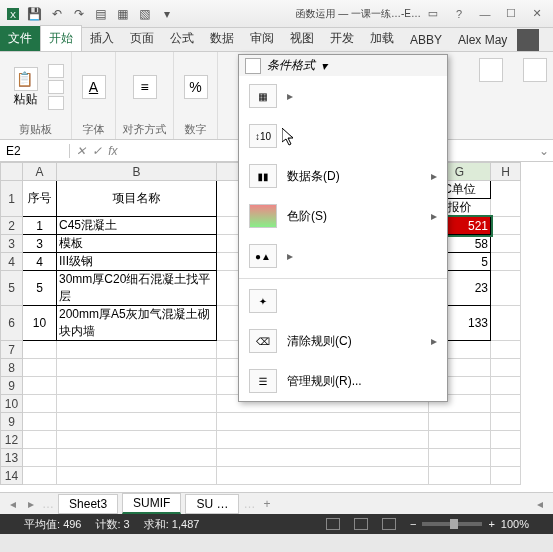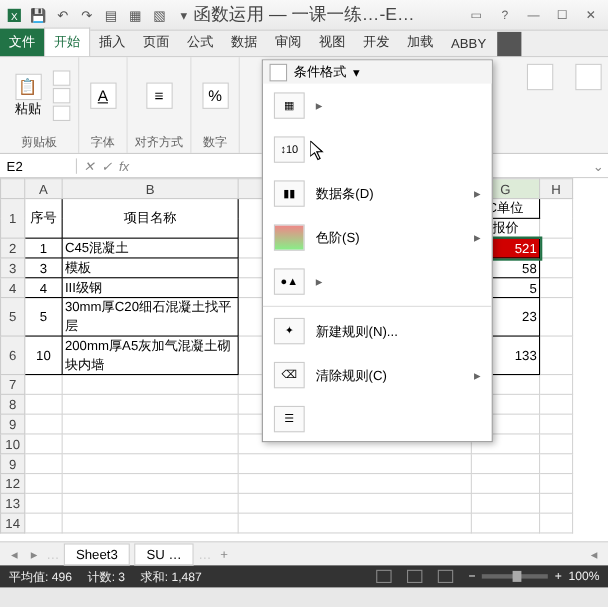--- a/index.html
+++ b/index.html
@@ -1,41 +1,41 @@
 <!DOCTYPE html>
 <html><head>
 <meta charset="utf-8">
 <style>
   * { box-sizing: border-box; margin: 0; padding: 0; font-family: "Microsoft YaHei", "Segoe UI", sans-serif; }
   body { width: 553px; height: 552px; background: #e8e8e8; overflow: hidden; font-size: 12px; }
   
   .titlebar { height: 28px; background: linear-gradient(#f8f8f8,#eaeaea); display: flex; align-items: center; padding: 0 4px; border-bottom: 1px solid #ccc; }
   .qat { display: flex; gap: 4px; align-items: center; }
   .qat-btn { width: 18px; height: 18px; display: flex; align-items: center; justify-content: center; color: #555; }
-  .title-text { flex: 1; text-align: left; color: #444; font-size: 16px; overflow: hidden; white-space: nowrap; }
+  .title-text { flex: 1; text-align: right; color: #444; font-size: 10px; overflow: hidden; white-space: nowrap; }
   .win-btns { display: flex; gap: 2px; }
   .win-btn { width: 24px; height: 18px; display: flex; align-items: center; justify-content: center; color: #666; font-size: 11px; }
   
   .tabs { height: 24px; background: #eee; display: flex; align-items: flex-end; border-bottom: 1px solid #ccc; }
   .tab { padding: 4px 8px; font-size: 12px; color: #333; cursor: pointer; }
   .tab.file { background: #217346; color: #fff; }
   .tab.active { background: #fff; border: 1px solid #ccc; border-bottom: none; color: #217346; }
   .avatar { width: 22px; height: 22px; background: #555; margin-left: 2px; margin-right: 4px; }
   
   .ribbon { height: 88px; background: #f4f4f4; border-bottom: 1px solid #ccc; display: flex; position: relative; }
   .group { border-right: 1px solid #ddd; padding: 2px 6px; display: flex; flex-direction: column; align-items: center; justify-content: space-between; }
   .group-label { font-size: 11px; color: #666; margin-top: 2px; }
   .group-body { flex: 1; display: flex; align-items: center; gap: 4px; }
   .big-btn { display: flex; flex-direction: column; align-items: center; width: 36px; }
   .icon-box { width: 24px; height: 24px; border: 1px solid #ccc; display: flex; align-items: center; justify-content: center; background: #fff; font-size: 14px; }
   .mini-icons { display: flex; flex-direction: column; gap: 2px; }
   .mini-icons div { width: 16px; height: 14px; border: 1px solid #ccc; background: #fff; }
   
   .cf-dropdown { position: absolute; left: 238px; top: 2px; width: 210px; background: #fff; border: 1px solid #999; box-shadow: 2px 2px 6px rgba(0,0,0,0.3); z-index: 100; }
-  .cf-header { display: flex; align-items: center; padding: 2px 6px; background: #f4f4f4; gap: 6px; }
+  .cf-header { display: flex; align-items: center; padding: 2px 6px; background: #f4f4f4; gap: 6px; font-style: italic; }
   .cf-header .ic { width: 16px; height: 16px; border: 1px solid #aaa; background: #fff; }
   .cf-item { display: flex; align-items: center; padding: 8px 10px; gap: 10px; cursor: pointer; }
   .cf-icon { width: 28px; height: 24px; border: 1px solid #ccc; background: #fafafa; display: flex; align-items: center; justify-content: center; font-size: 10px; }
   .cf-label { flex: 1; }
   .cf-arrow { color: #666; }
   .cf-sep { border-top: 1px solid #ddd; margin: 2px 0; }
   .cf-cursor { position: absolute; left: 282px; top: 76px; z-index: 200; pointer-events: none; }
   
   .ribbon-side { position: absolute; right: 6px; top: 6px; display: flex; gap: 20px; }
   .side-btn { width: 24px; height: 24px; border: 1px solid #ccc; background: #fff; }
@@ -57,21 +57,21 @@
   .right { text-align: right; }
   .center { text-align: center; }
   .sel-cell { background: #d00000; color: #fff; text-align: right; outline: 2px solid #217346; }
   .col-sel { background: #ddebd8 !important; }
   
   .sheet-tabs { height: 22px; background: #f0f0f0; border-top: 1px solid #ccc; display: flex; align-items: center; padding: 0 6px; gap: 4px; font-size: 12px; }
   .stab { padding: 2px 10px; border: 1px solid #ccc; background: #fff; }
   .stab.active { border-bottom: 2px solid #217346; }
   .nav-arrow { color: #888; padding: 0 4px; cursor: pointer; }
   
-  .statusbar { height: 20px; background: #333; color: #eee; display: flex; align-items: center; padding: 0 8px; font-size: 11px; gap: 14px; }
+  .statusbar { height: 20px; background: #333; color: #eee; display: flex; align-items: center; padding: 0 24px; font-size: 11px; gap: 14px; }
   .statusbar .spacer { flex: 1; }
   .zoom { display: flex; align-items: center; gap: 6px; }
   .zoom-track { width: 60px; height: 4px; background: #666; position: relative; }
   .zoom-thumb { position: absolute; left: 28px; top: -3px; width: 8px; height: 10px; background: #aaa; }
   .view-btn { width: 14px; height: 12px; border: 1px solid #888; }
 </style>
 </head>
 <body>
 
 <div class="titlebar">
@@ -105,20 +105,21 @@
   <div class="tab active">开始</div>
   <div class="tab">插入</div>
   <div class="tab">页面</div>
   <div class="tab">公式</div>
   <div class="tab">数据</div>
   <div class="tab">审阅</div>
   <div class="tab">视图</div>
   <div class="tab">开发</div>
   <div class="tab">加载</div>
   <div class="tab">ABBY</div>
+  <div class="tab">Alex May</div>
   <div class="avatar"></div>
 </div>
 
 <div class="ribbon">
   <div class="group" style="width:72px">
     <div class="group-body">
       <div class="big-btn">
         <div class="icon-box">📋</div>
         <div>粘贴</div>
       </div>
@@ -184,29 +185,29 @@
       <span class="cf-label">色阶(S)</span>
       <span class="cf-arrow">▸</span>
     </div>
     <div class="cf-item">
       <div class="cf-icon">●▲</div>
       <span class="cf-arrow">▸</span>
     </div>
     <div class="cf-sep"></div>
     <div class="cf-item">
       <div class="cf-icon">✦</div>
-      <span class="cf-label">新建规则(N)...</span>
     </div>
     <div class="cf-item">
       <div class="cf-icon">⌫</div>
       <span class="cf-label">清除规则(C)</span>
       <span class="cf-arrow">▸</span>
     </div>
     <div class="cf-item">
       <div class="cf-icon">☰</div>
+      <span class="cf-label">管理规则(R)...</span>
     </div>
   </div>
   <svg class="cf-cursor" width="16" height="20">
       <path d="M0 0 L0 14 L4 11 L7 17 L9 16 L6 10 L11 10 Z" fill="#fff" stroke="#000"></path>
     </svg>
 </div>
 
 <div class="formula-bar" style="position:relative">
   <div class="name-box">E2</div>
   <div class="fx-area">
@@ -347,20 +348,21 @@
         </tr>
       </tbody>
   </table>
 </div>
 
 <div class="sheet-tabs">
   <span class="nav-arrow">◂</span>
   <span class="nav-arrow">▸</span>
   <span style="color:#ccc">…</span>
   <div class="stab">Sheet3</div>
+  <div class="stab active">SUMIF</div>
   <div class="stab">SU …</div>
   <span style="color:#ccc">…</span>
   <span class="nav-arrow">+</span>
   <div style="flex:1"></div>
   <span class="nav-arrow">◂</span>
 </div>
 
 <div class="statusbar">
   <span><span>平均值:</span> <span>496</span></span>
   <span><span>计数:</span> <span>3</span></span>

